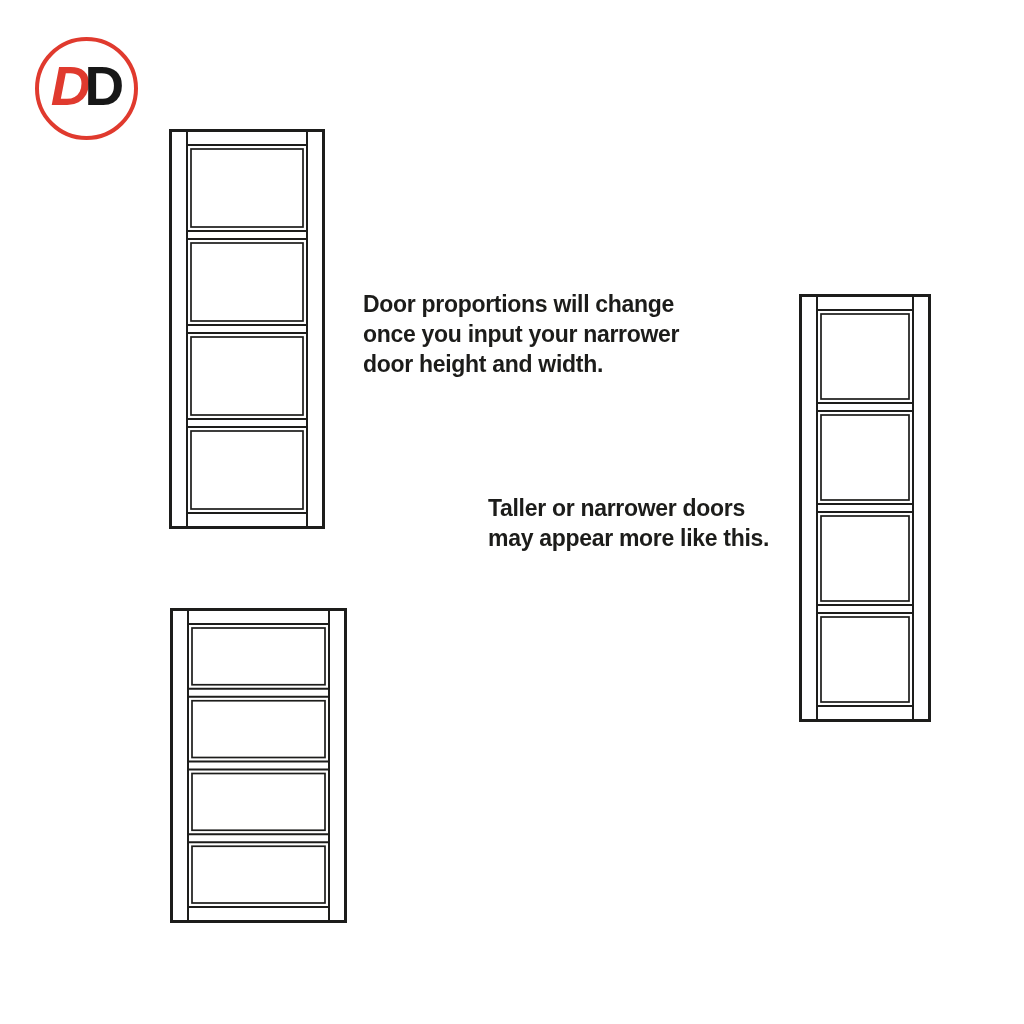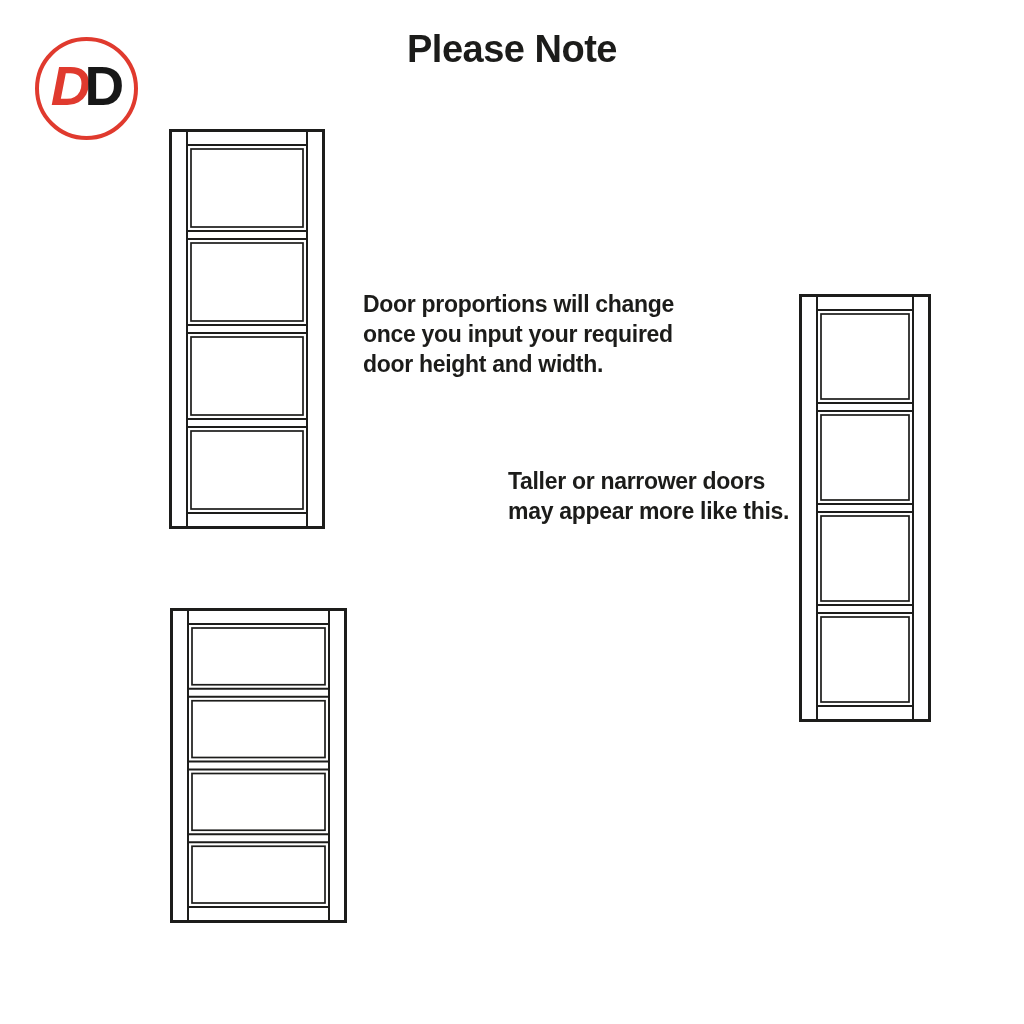--- a/index.html
+++ b/index.html
@@ -58,38 +58,37 @@
   
   .note {
     position: absolute;
     font-size: 23px;
     font-weight: 600;
     letter-spacing: -0.3px;
     line-height: 30px;
     white-space: pre;
   }
   .note-0 { left: 363px; top: 289px; }
-  .note-1 { left: 488px; top: 466px; margin-left: 20px; }
+  .note-1 { left: 488px; top: 493px; }
   .note-2 { left: 384px; top: 744px; }
 
   
   .door { position: absolute; }
   .door svg { display: block; }
 </style>
 </head>
 <body>
 
 <div class="canvas" style="background: rgb(255, 255, 255); color: rgb(28, 28, 26);">
 
   <div class="logo" style="border-color: rgb(224, 58, 46);">
     <span class="letter letter-1" style="color: rgb(224, 58, 46);">D</span>
     <span class="letter letter-2" style="color: rgb(23, 23, 23);">D</span>
   </div>
 
-  <h1 class="title">Please Note</h1>
 
   <div class="door door-0" style="left: 169px; top: 129px;">
       <svg width="156" height="400" viewBox="0 0 156 400" xmlns="http://www.w3.org/2000/svg">
         <rect x="1.5" y="1.5" width="153" height="397" fill="none" stroke="#1d1d1b" stroke-width="3"></rect>
         <line x1="18" y1="3" x2="18" y2="397" stroke="#1d1d1b" stroke-width="2"></line>
         <line x1="138" y1="3" x2="138" y2="397" stroke="#1d1d1b" stroke-width="2"></line>
         <line x1="18" y1="16" x2="138" y2="16" stroke="#1d1d1b" stroke-width="2"></line>
         <line x1="18" y1="384" x2="138" y2="384" stroke="#1d1d1b" stroke-width="2"></line>
         <rect x="22" y="20.00" width="112" height="78.00" fill="none" stroke="#1d1d1b" stroke-width="1.7"></rect>
         <rect x="18" y="102.00" width="120" height="8" fill="none" stroke="#1d1d1b" stroke-width="2"></rect>
@@ -127,18 +126,18 @@
         <rect x="18" y="80.75" width="141" height="8" fill="none" stroke="#1d1d1b" stroke-width="2"></rect>
         <rect x="22" y="92.75" width="133" height="56.75" fill="none" stroke="#1d1d1b" stroke-width="1.7"></rect>
         <rect x="18" y="153.50" width="141" height="8" fill="none" stroke="#1d1d1b" stroke-width="2"></rect>
         <rect x="22" y="165.50" width="133" height="56.75" fill="none" stroke="#1d1d1b" stroke-width="1.7"></rect>
         <rect x="18" y="226.25" width="141" height="8" fill="none" stroke="#1d1d1b" stroke-width="2"></rect>
         <rect x="22" y="238.25" width="133" height="56.75" fill="none" stroke="#1d1d1b" stroke-width="1.7"></rect>
       </svg>
     </div>
 
   <div class="note note-0">Door proportions will change
-once you input your required
+once you input your narrower
 door height and width.</div>
   <div class="note note-1">Taller or narrower doors
 may appear more like this.</div>
 
 </div>
 
 </body></html>

